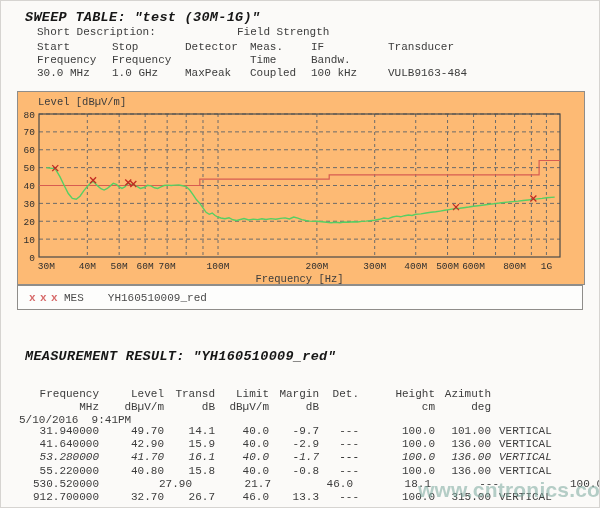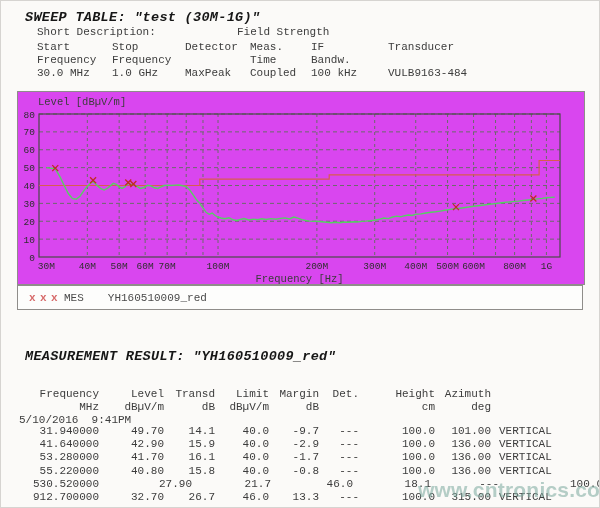--- a/index.html
+++ b/index.html
@@ -13,21 +13,21 @@
     position:absolute;font-weight:bold;font-style:italic;
     font-size:13.5px;color:#161616;letter-spacing:0.3px;white-space:pre;
   }
   .abs{position:absolute;white-space:pre;}
   
   .sweep-cols{position:absolute;left:36px;top:40px;display:flex;}
   .sweep-col div{height:13px;line-height:13px;white-space:pre;}
   
   .chart-box{
     position:absolute;left:16px;top:90px;width:566px;height:192px;
-    border:1px solid #8f8d8a;background:#d946ef;box-sizing:content-box;
+    border:1px solid #8f8d8a;background:#fdba74;box-sizing:content-box;
   }
   .legend-box{
     position:absolute;left:16px;top:284px;width:566px;height:25px;
     border:1px solid #8f8d8a;background:#fdfdfc;
     display:flex;align-items:center;padding-left:11px;box-sizing:border-box;
   }
   .legend-box .lx{color:#d76a6a;font-weight:bold;width:11px;}
   .legend-box .lmes{color:#4a4a4a;margin-left:2px;}
   .legend-box .ltrace{color:#4a4a4a;margin-left:24px;}
   
@@ -162,20 +162,20 @@
     <span class="ltrace">YH160510009_red</span>
   </div>
 
   <div class="sec-title" style="left:24px;top:348px;">MEASUREMENT RESULT: "YH160510009_red"</div>
   <div class="abs" style="left:18px;top:373px;margin-top:40px;">5/10/2016  9:41PM</div>
   <div id="meas-table">
       <div class="mrow" style="top: 387px;"><span class="c0">Frequency</span><span class="c1">Level</span><span class="c2">Transd</span><span class="c3">Limit</span><span class="c4">Margin</span><span class="c5">Det.</span><span class="c6">Height</span><span class="c7">Azimuth</span></div>
       <div class="mrow" style="top: 400px;"><span class="c0">MHz</span><span class="c1">dBµV/m</span><span class="c2">dB</span><span class="c3">dBµV/m</span><span class="c4">dB</span><span class="c5"></span><span class="c6">cm</span><span class="c7">deg</span><span class="c8"></span></div>
       <div class="mrow" style="top: 424px;"><span class="c0">31.940000</span><span class="c1">49.70</span><span class="c2">14.1</span><span class="c3">40.0</span><span class="c4">-9.7</span><span class="c5">---</span><span class="c6">100.0</span><span class="c7">101.00</span><span class="c8">VERTICAL</span></div>
       <div class="mrow" style="top: 437.2px;"><span class="c0">41.640000</span><span class="c1">42.90</span><span class="c2">15.9</span><span class="c3">40.0</span><span class="c4">-2.9</span><span class="c5">---</span><span class="c6">100.0</span><span class="c7">136.00</span><span class="c8">VERTICAL</span></div>
-      <div class="mrow" style="top: 450.4px;"><span class="c0">53.280000</span><span class="c1">41.70</span><span class="c2">16.1</span><span class="c3">40.0</span><span class="c4">-1.7</span><span class="c5">---</span><span class="c6">100.0</span><span class="c7">136.00</span><span class="c8">VERTICAL</span></div>
+      <div class="mrow" style="top: 450.4px; font-style: italic;"><span class="c0">53.280000</span><span class="c1">41.70</span><span class="c2">16.1</span><span class="c3">40.0</span><span class="c4">-1.7</span><span class="c5">---</span><span class="c6">100.0</span><span class="c7">136.00</span><span class="c8">VERTICAL</span></div>
       <div class="mrow" style="top: 463.6px;"><span class="c0">55.220000</span><span class="c1">40.80</span><span class="c2">15.8</span><span class="c3">40.0</span><span class="c4">-0.8</span><span class="c5">---</span><span class="c6">100.0</span><span class="c7">136.00</span><span class="c8">VERTICAL</span></div>
       <div class="mrow" style="top: 476.8px; gap: 28px;"><span class="c0">530.520000</span><span class="c1">27.90</span><span class="c2">21.7</span><span class="c3">46.0</span><span class="c4">18.1</span><span class="c5">---</span><span class="c6">100.0</span><span class="c7">353.00</span><span class="c8">VERTICAL</span></div>
       <div class="mrow" style="top: 490px;"><span class="c0">912.700000</span><span class="c1">32.70</span><span class="c2">26.7</span><span class="c3">46.0</span><span class="c4">13.3</span><span class="c5">---</span><span class="c6">100.0</span><span class="c7">315.00</span><span class="c8">VERTICAL</span></div>
     </div>
 
   <div class="watermark">www.cntronics.com</div>
 </div>
 
 </body></html>

